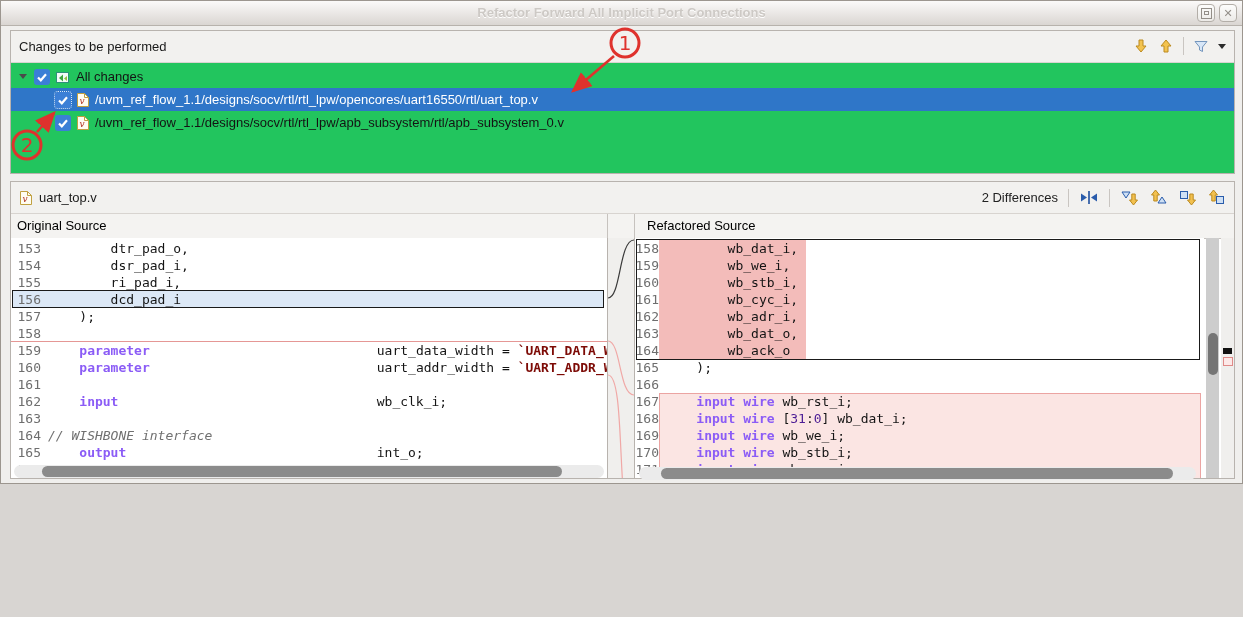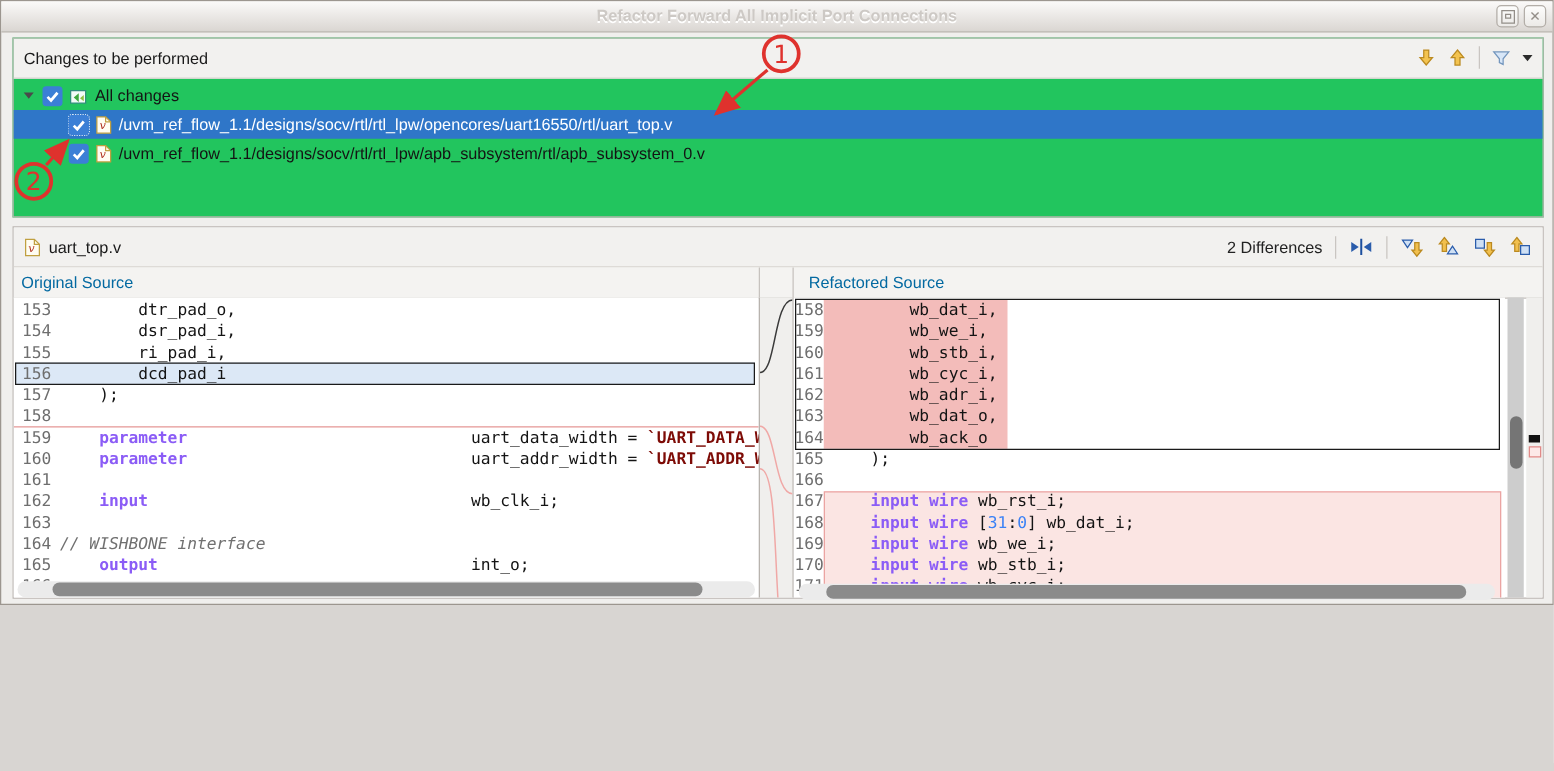--- a/index.html
+++ b/index.html
@@ -38,39 +38,39 @@
   .checkbox{width:16px;height:16px;border-radius:3px;background:#3b7fd6;margin-right:5px;
             display:flex;align-items:center;justify-content:center;flex:none;}
   .tree-row.selected .checkbox{outline:1px dotted #d9e6f8;}
   .tree-icon{margin-right:5px;display:flex;flex:none;}
   
   .diff-panel{position:absolute;left:9px;top:180px;width:1225px;height:298px;background:#ffffff;
               border:1px solid #b8b3ae;box-sizing:border-box;}
   .diff-toolbar{position:relative;height:31px;background:#f2f1ef;border-bottom:1px solid #d8d4d0;}
   .file-label{position:absolute;left:8px;top:0;height:31px;display:flex;align-items:center;gap:6px;font-size:13px;color:#1a1a1a;}
   .diff-right{position:absolute;right:8px;top:0;height:31px;display:flex;align-items:center;gap:10px;font-size:13px;color:#222;}
-  .pane-headers{position:relative;height:24px;background:#f4f3f1;border-bottom:1px solid #c6c2be;font-size:13px;color:#0369a1;}
+  .pane-headers{position:relative;height:24px;background:#f4f3f1;border-bottom:1px solid #c6c2be;font-size:13px;color:#000000;}
   .ph-left{position:absolute;left:6px;top:4px;}
   .ph-right{position:absolute;left:636px;top:4px;}
   .ph-div1{position:absolute;left:596px;top:0;bottom:0;width:1px;background:#c6c2be;}
   .ph-div2{position:absolute;left:623px;top:0;bottom:0;width:1px;background:#c6c2be;}
   .code-wrap{position:absolute;left:0;top:56px;width:1223px;height:240px;padding-left:48px;}
   .code-view{position:absolute;top:0;height:240px;overflow:hidden;background:#fff;}
   .left-view{left:0;width:596px;}
   .right-view{left:624px;width:569px;}
   .gutter{position:absolute;left:596px;width:28px;top:0;height:240px;background:#f0efed;
           border-left:1px solid #b8b3ae;border-right:1px solid #b8b3ae;box-sizing:border-box;}
   .crow{position:absolute;left:0;height:17px;line-height:17px;display:flex;white-space:pre;
         font-family:"DejaVu Sans Mono","Liberation Mono",monospace;font-size:13px;color:#141414;z-index:2;}
   .left-view .ln{width:30px;text-align:right;padding-right:7px;color:#6e6e6e;flex:none;}
   .right-view .ln{width:24px;text-align:right;padding-right:6px;color:#6e6e6e;flex:none;}
   .sg-k{color:#8b5cf6;font-weight:bold;}
   .sg-m{color:#7d0b06;font-weight:bold;}
   .sg-c{color:#707070;font-style:italic;}
-  .sg-n{color:#3b82f6;}
+  .sg-n{color:#4c1d95;}
   
   .sel-line{position:absolute;left:1px;top:52px;width:592px;height:18px;background:#dce8f6;
             border:1px solid #1a1a1a;box-sizing:border-box;z-index:1;}
   .left-pink-top{position:absolute;left:0;right:0;top:103px;height:0;border-top:1px solid #e59795;z-index:1;}
   .boxA-fill{position:absolute;left:24px;top:2px;width:147px;height:119px;background:#f3bcba;z-index:1;}
   .boxA-border{position:absolute;left:1px;top:1px;width:564px;height:121px;border:1px solid #1a1a1a;
                box-sizing:border-box;z-index:3;pointer-events:none;}
   .regionB{position:absolute;left:24px;top:155px;width:542px;height:95px;background:#fbe5e3;
            border:1px solid #eba4a2;box-sizing:border-box;z-index:1;}
   

